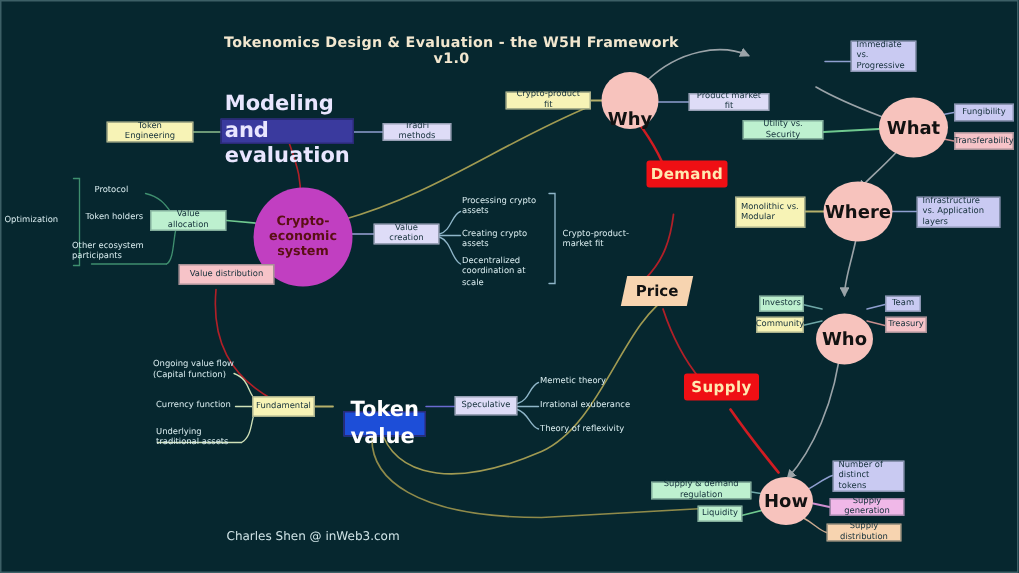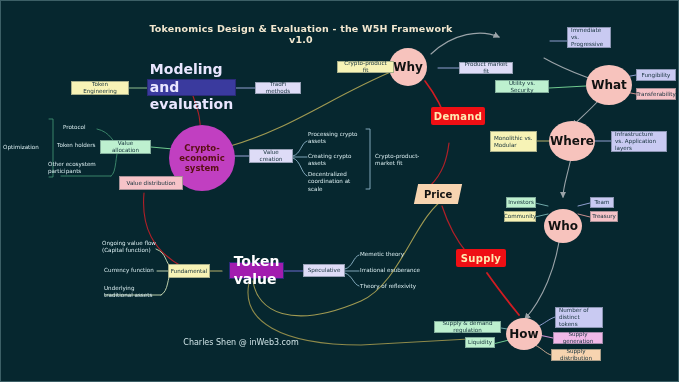--- a/index.html
+++ b/index.html
@@ -5,21 +5,21 @@
   html,body{margin:0;padding:0;background:#0b2b33;}
   body{width:679px;height:382px;overflow:hidden;
        font-family:"DejaVu Sans","Liberation Sans",sans-serif;}
   #stage{position:relative;width:679px;height:382px;background:#06272f;
          border:1px solid #3c5f66;box-sizing:border-box;overflow:hidden;}
   svg.edges{position:absolute;left:0;top:0;width:679px;height:382px;}
 
   
   .title{position:absolute;left:140px;top:22px;width:320px;text-align:center;
          color:#f2e7cf;font-size:9.5px;font-weight:bold;letter-spacing:.2px;}
-  .credit{position:absolute;left:150px;top:337px;width:180px;text-align:center;
+  .credit{position:absolute;left:150px;top:352px;width:180px;text-align:left;
           color:#cfe3e6;font-size:8px;}
 
   
   .wnode{position:absolute;background:#f7c3bd;border-radius:50%;
          display:flex;align-items:center;justify-content:center;
          color:#121212;font-weight:bold;font-size:12px;text-align:center;
          line-height:1.05;}
 
   
   .core{position:absolute;background:#c13fc1;border-radius:50%;
@@ -50,21 +50,21 @@
 
   
   .f-yellow{background:#f7f3b6;}
   .f-mint{background:#bdf0cf;}
   .f-peri{background:#c9caf2;}
   .f-pink{background:#f6c3c8;}
   .f-peach{background:#f7d4b0;}
   .f-magenta{background:#f0b8e8;}
   .f-lav{background:#dedcf7;}
   .f-indigo{background:#3a3a9e;color:#e9e6ff;border-color:#2a2a77;}
-  .f-indigo2{background:#a21caf;color:#ffffff;border-color:#2a2a77;}
+  .f-indigo2{background:#1d4ed8;color:#ffffff;border-color:#2a2a77;margin-top:12px;}
 </style>
 </head>
 <body>
 
 <div id="stage">
 
   <svg class="edges" viewBox="0 0 679 382">
     <g fill="none" stroke-linecap="round">
 
       <path d="M128 87 L146 87" stroke="#8fbf8f" stroke-width="1"></path>
@@ -161,21 +161,21 @@
       </marker>
       <marker id="ah2" markerWidth="6" markerHeight="6" refX="5" refY="3" orient="auto">
         <path d="M0,0 L6,3 L0,6 z" fill="#a09a52"></path>
       </marker>
     </defs>
   </svg>
 
   <div class="title">Tokenomics Design &amp; Evaluation - the W5H Framework v1.0</div>
   <div class="credit">Charles Shen @ inWeb3.com</div>
 
-  <div class="wnode" style="left:388px;top:47px;width:38px;height:38px;">
+  <div class="wnode" style="left:400px;top:47px;width:38px;height:38px;align-items:flex-end;">
     <span>Why</span>
   </div>
   <div class="wnode" style="left:585px;top:64px;width:46px;height:40px;">
     <span>What</span>
   </div>
   <div class="wnode" style="left:548px;top:120px;width:46px;height:40px;">
     <span>Where</span>
   </div>
   <div class="wnode" style="left:543px;top:208px;width:38px;height:34px;">
     <span>Who</span>

